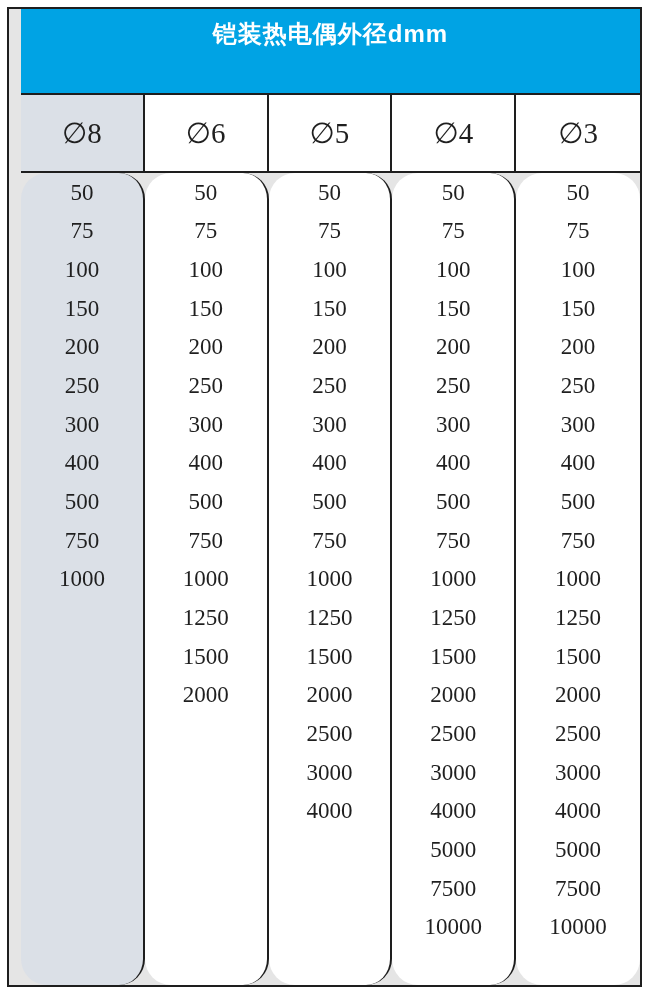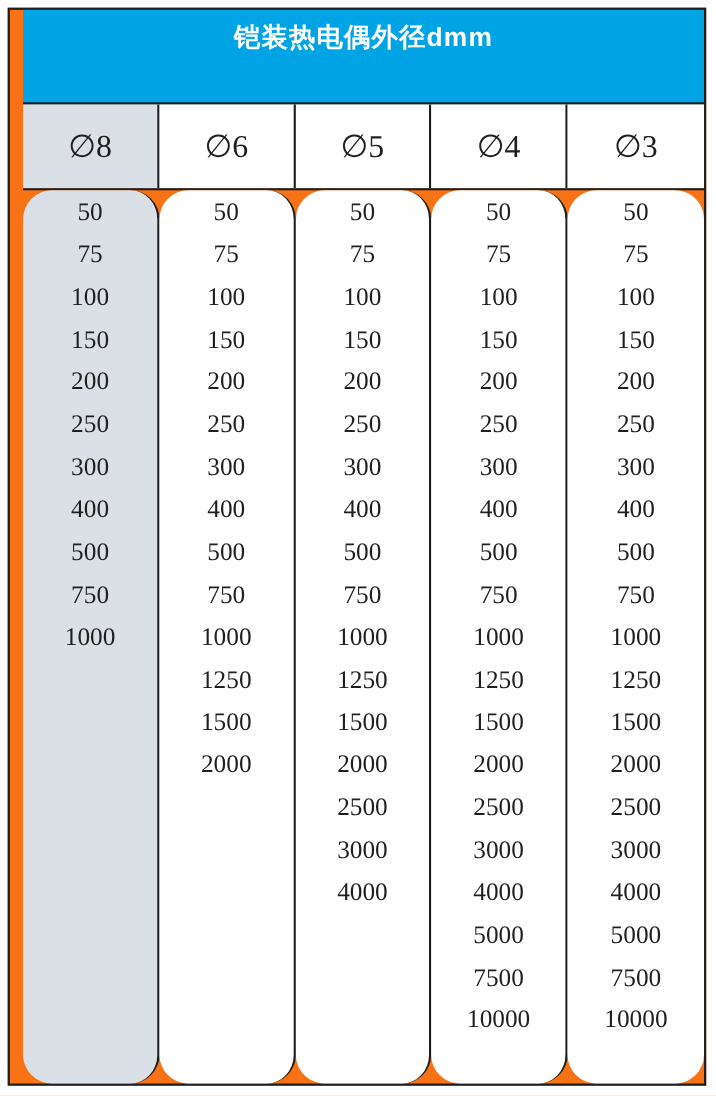--- a/index.html
+++ b/index.html
@@ -18,21 +18,21 @@
   .spec-table {
     position: absolute;
     left: 7px;
     top: 7px;
     width: 635px;
     height: 980px;
     border: 2px solid var(--border-color, #1e1e1e);
     box-sizing: border-box;
     display: flex;
     flex-direction: column;
-    background: #f97316;
+    background: #e5e5e5;
     padding-left: 12px;
   }
   .banner {
     height: 75px;
     flex: 0 0 75px;
     background: var(--header-bg, #00a3e4);
     border-bottom: 2px solid var(--border-color, #1e1e1e);
     box-sizing: content-box;
     text-align: center;
     padding-top: 9px;

